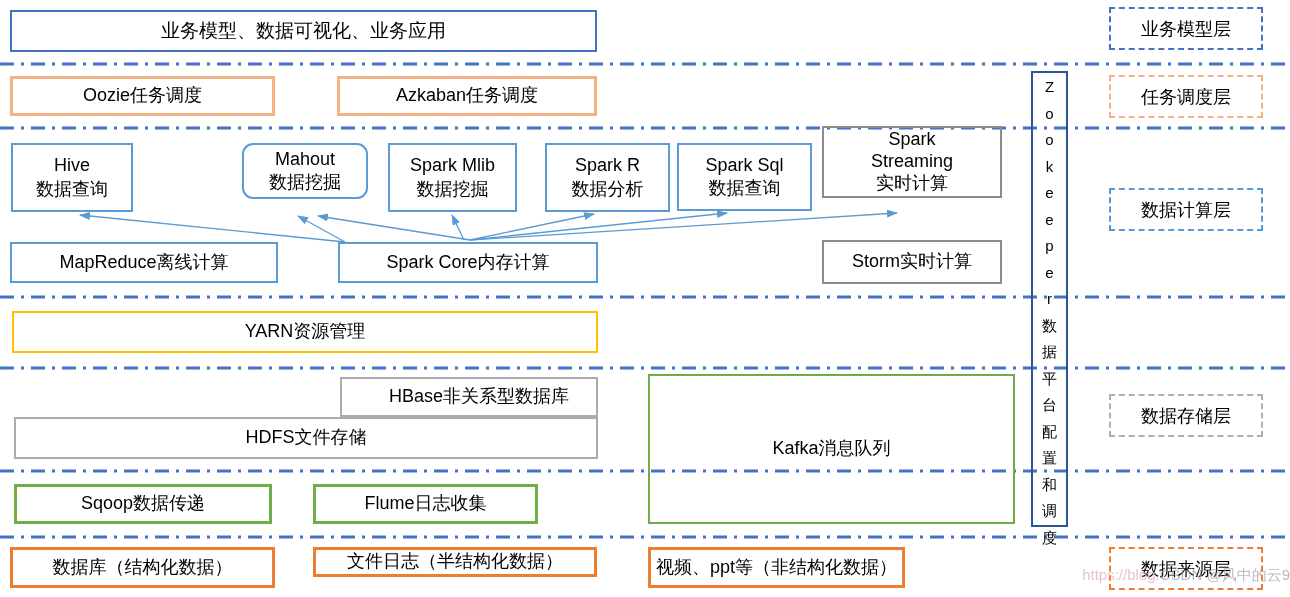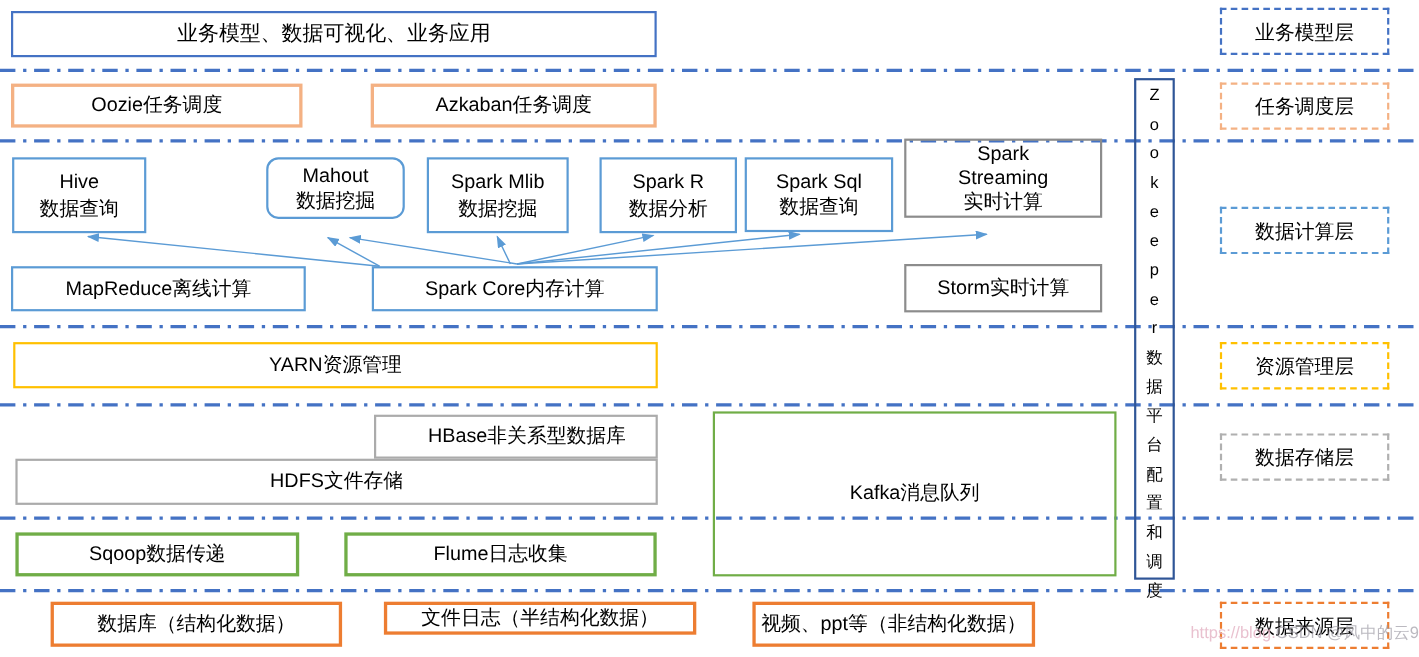--- a/index.html
+++ b/index.html
@@ -10,21 +10,21 @@
   #overlay{position:absolute;left:0;top:0;width:1290px;height:597px;z-index:1;}
   .node{
     position:absolute;display:flex;align-items:center;justify-content:center;
     text-align:center;font-size:18px;line-height:1.28;white-space:pre-line;
     background:transparent;z-index:2;box-sizing:border-box;
   }
   .b-blue     {border:2px solid #4472C4;}
   .b-dkblue   {border:2px solid #2F5597;}
   .b-lblue    {border:2px solid #5B9BD5;}
   .b-orangel  {border:3px solid #F4B183;}
-  .b-orange3  {border:3px solid #ED7D31;margin-left:36px;}
+  .b-orange3  {border:3px solid #ED7D31;}
   .b-yellow   {border:2px solid #FFC000;}
   .b-gray     {border:2px solid #ABABAB;}
   .b-gray2    {border:2px solid #8C8C8C;}
   .b-green    {border:2px solid #70AD47;}
   .b-green3   {border:3px solid #70AD47;}
   .layer-label{
     position:absolute;left:1109px;width:154px;height:43px;
     display:flex;align-items:center;justify-content:center;
     font-size:18px;z-index:2;box-sizing:border-box;background:transparent;
   }
@@ -95,21 +95,21 @@
   <div class="node b-lblue" style="left:338px;top:242px;width:260px;height:41px;">Spark Core内存计算</div>
   <div class="node b-gray2" style="left:822px;top:240px;width:180px;height:44px;">Storm实时计算</div>
 
   <div class="node b-yellow" style="left:12px;top:311px;width:586px;height:42px;">YARN资源管理</div>
 
   <div class="node b-gray" style="left:340px;top:377px;width:258px;height:40px;padding-left:20px;">HBase非关系型数据库</div>
   <div class="node b-gray" style="left:14px;top:417px;width:584px;height:42px;">HDFS文件存储</div>
   <div class="node b-green" style="left:648px;top:374px;width:367px;height:150px;">Kafka消息队列</div>
 
   <div class="node b-green3" style="left:14px;top:484px;width:258px;height:40px;">Sqoop数据传递</div>
-  <div class="node b-green3" style="left:313px;top:484px;width:284px;height:40px;">Flume日志收集</div>
+  <div class="node b-green3" style="left:313px;top:484px;width:225px;height:40px;">Flume日志收集</div>
 
   <div class="node b-orange3" style="left:10px;top:547px;width:265px;height:41px;">数据库（结构化数据）</div>
   <div class="node b-orange3" style="left:313px;top:547px;width:284px;height:30px;">文件日志（半结构化数据）</div>
   <div class="node b-orange3" style="left:648px;top:547px;width:257px;height:41px;">视频、ppt等（非结构化数据）</div>
 
   <div class="node b-dkblue vertical" style="left:1031px;top:71px;width:37px;height:456px;">Z
 o
 o
 k
 e
@@ -123,21 +123,20 @@
 台
 配
 置
 和
 调
 度</div>
 
   <div class="layer-label d-blue" style="top:7px;">业务模型层</div>
   <div class="layer-label d-orangel" style="top:75px;text-align:center;">任务调度层</div>
   <div class="layer-label d-lblue" style="top:188px;">数据计算层</div>
-  <div class="layer-label d-yellow" style="top:311px;">资源管理层</div>
   <div class="layer-label d-gray" style="top:394px;">数据存储层</div>
   <div class="layer-label d-orange" style="top:547px;">数据来源层</div>
 
   <div class="watermark">
     <span class="wm-url">https://blog.</span><span class="wm-handle">CSDN @风中的云9</span>
   </div>
 
 </div>
 
 </body></html>

